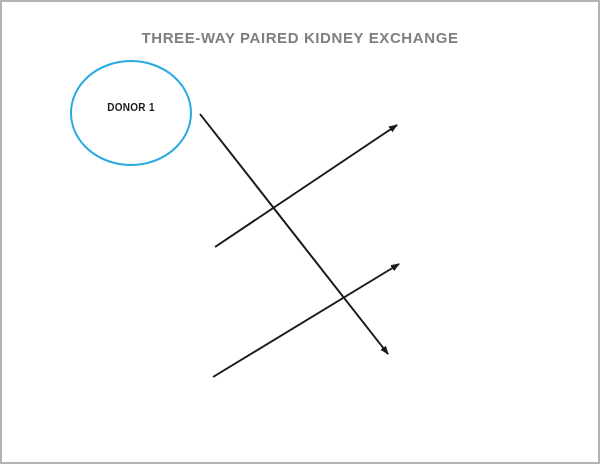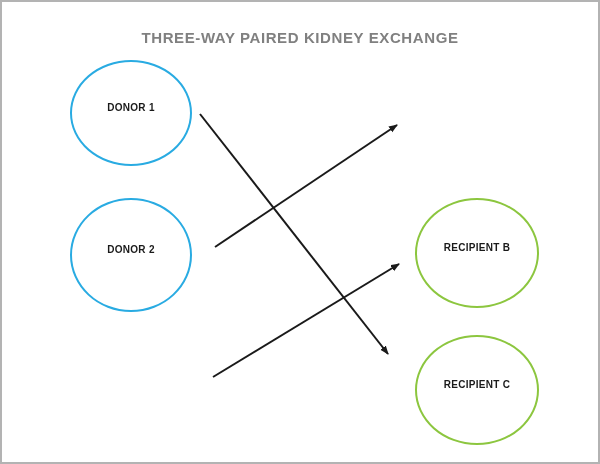--- a/index.html
+++ b/index.html
@@ -83,24 +83,15 @@
       </marker>
     </defs>
   <line x1="200" y1="114" x2="388" y2="354" marker-end="url(#arrowhead)"></line>
       <line x1="215" y1="247" x2="397" y2="125" marker-end="url(#arrowhead)"></line>
       <line x1="213" y1="377" x2="399" y2="264" marker-end="url(#arrowhead)"></line>
     </svg>
 
   <div class="node donor node-donor-1">
     <span class="node-label">DONOR 1</span>
   </div>
-  <div class="node donor node-donor-2">
-    <span class="node-label">DONOR 2</span>
-  </div>
 
-  <div class="node recipient node-recipient-b">
-    <span class="node-label">RECIPIENT B</span>
-  </div>
-  <div class="node recipient node-recipient-c">
-    <span class="node-label">RECIPIENT C</span>
-  </div>
 
 </div>
 
 </body></html>

